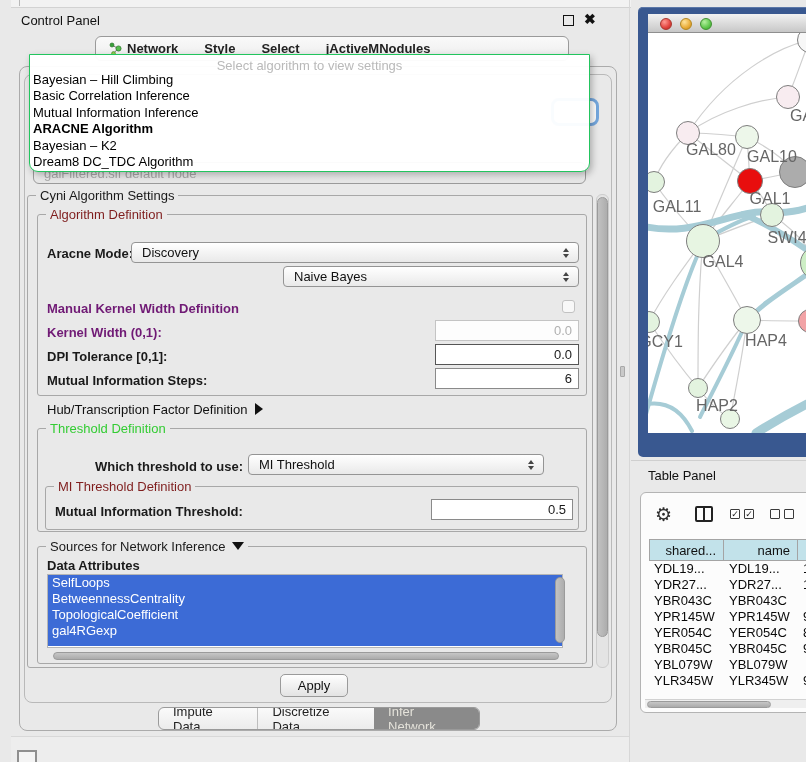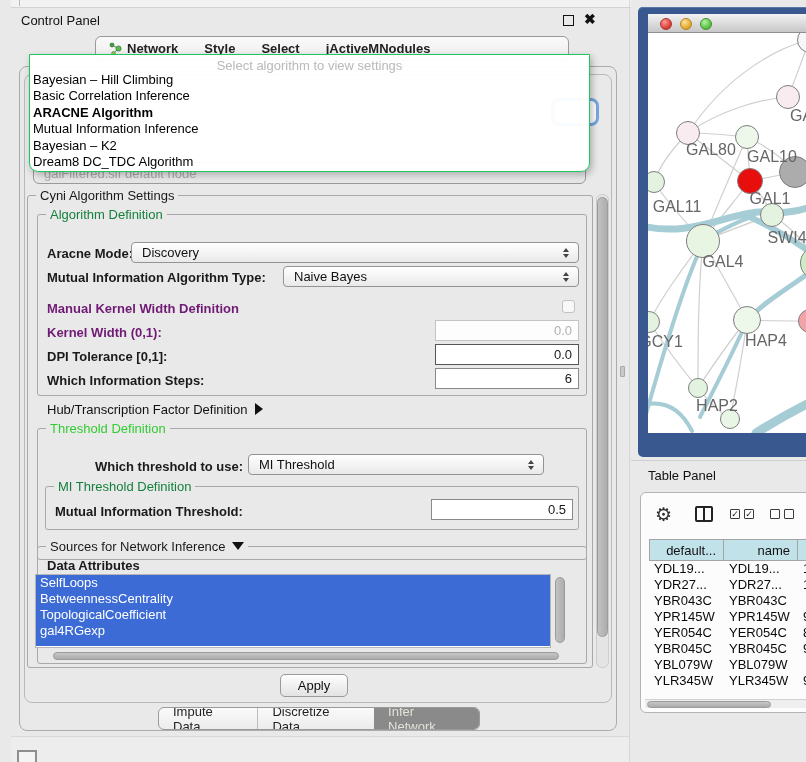--- a/index.html
+++ b/index.html
@@ -31,21 +31,21 @@
   .outer-panel { left:8px; top:66px; width:598px; height:665px; border:1px solid #ABABAB; border-radius:8px; background:#E9E9E9; }
   .inner-panel { left:13px; top:74px; width:588px; height:629px; border:1px solid #B9B9B9; border-radius:8px; background:#E9E9E9; }
   .divider-v { left:618px; top:0; width:1px; height:762px; background:#D7D7D7; }
   .resize-mark { left:609px; top:366px; width:5px; height:11px; background:#C9C9C9; border:1px solid #A8A8A8; border-radius:1px; }
   .bottom-strip { left:0; top:736px; width:618px; height:26px; background:#EDEDED; border-top:1px solid #D8D8D8; }
   .bl-icon { left:6px; top:750px; width:20px; height:16px; border:2px solid #8F8F8F; background:#F4F4F4; }
 
   
   .groupbox { position:absolute; border:1px solid #A8A8A8; border-radius:3px; }
   .legend { position:absolute; top:-8px; left:8px; background:#E9E9E9; padding:0 4px; font-size:13px; white-space:nowrap; }
-  .legend.blue { color:#15803d; }
+  .legend.blue { color:#7f1d1d; }
   .legend.green { color:#33CC33; }
   .lbl { position:absolute; font-weight:bold; font-size:13px; color:#1A1A1A; white-space:nowrap; }
   .lbl.gray { color:#701a75; }
   .plain { position:absolute; font-size:13px; color:#111; white-space:nowrap; }
 
   
   .combo { position:absolute; height:21px; border:1px solid #949494; border-radius:4px;
            background:linear-gradient(#FFFFFF,#E9E9E9); display:flex; align-items:center; }
   .combo .ctext { padding-left:10px; font-size:13px; color:#111; flex:1; }
   .spinner { width:16px; display:flex; flex-direction:column; align-items:center; justify-content:center; gap:2px; margin-right:4px; }
@@ -168,22 +168,22 @@
   <span class="ghost abs" style="left:30px; top:113px;">Inference Algorithm</span>
   <div class="abs focus-frag"></div>
   <div class="abs combo-behind">
     <span>galFiltered.sif default node</span>
   </div>
 
   <div class="abs popup">
     <div class="ph">Select algorithm to view settings</div>
     <div class="item">Bayesian – Hill Climbing</div>
     <div class="item">Basic Correlation Inference</div>
+    <div class="item">Mutual Information Inference</div>
     <div class="item b">ARACNE Algorithm</div>
-    <div class="item">Mutual Information Inference</div>
     <div class="item">Bayesian – K2</div>
     <div class="item">Dream8 DC_TDC Algorithm</div>
   </div>
 
   <div class="groupbox" style="left:16px; top:195px; width:566px; height:473px;">
     <span class="legend">Cyni Algorithm Settings</span>
   </div>
   <div class="abs vscroll-track" style="left:585px; top:194px; width:13px; height:474px;"></div>
   <div class="abs vthumb" style="left:586px; top:197px; width:11px; height:440px;"></div>
 
@@ -191,46 +191,45 @@
     <span class="legend blue">Algorithm Definition</span>
   </div>
   <span class="lbl" style="left:36px; top:246px;">Aracne Mode:</span>
   <div class="combo" style="left:120px; top:242px; width:448px;">
     <span class="ctext">Discovery</span>
     <span class="spinner">
         <i class="up"></i>
         <i class="dn"></i>
       </span>
   </div>
-  <span class="lbl" style="left:36px; top:270px;">Mutual Information Algorithm Type:</span>
   <div class="combo" style="left:272px; top:266px; width:296px;">
     <span class="ctext">Naive Bayes</span>
     <span class="spinner">
         <i class="up"></i>
         <i class="dn"></i>
       </span>
   </div>
   <span class="lbl gray" style="left:36px; top:301px;">Manual Kernel Width Definition</span>
   <div class="checkbox" style="left:551px; top:300px;"></div>
   <span class="lbl gray" style="left:36px; top:325px;">Kernel Width (0,1):</span>
   <div class="field disabled" style="left:424px; top:320px; width:144px;">
     <span>0.0</span>
   </div>
   <span class="lbl" style="left:36px; top:349px;">DPI Tolerance [0,1]:</span>
   <div class="field" style="left:424px; top:344px; width:144px; border-color:#555;">
     <span>0.0</span>
   </div>
-  <span class="lbl" style="left:36px; top:373px;">Which Information Steps:</span>
+  <span class="lbl" style="left:36px; top:373px;">Mutual Information Steps:</span>
   <div class="field" style="left:424px; top:368px; width:144px;">
     <span>6</span>
   </div>
 
   <span class="plain" style="left:36px; top:402px;"><span>Hub/Transcription Factor Definition</span><span class="tri-right"></span></span>
 
-  <div class="groupbox" style="left:26px; top:428px; width:550px; height:132px;">
+  <div class="groupbox" style="left:26px; top:428px; width:550px; height:104px;">
     <span class="legend green">Threshold Definition</span>
   </div>
   <span class="lbl" style="left:84px; top:459px;">Which threshold to use:</span>
   <div class="combo" style="left:237px; top:454px; width:296px;">
     <span class="ctext">MI Threshold</span>
     <span class="spinner">
         <i class="up"></i>
         <i class="dn"></i>
       </span>
   </div>
@@ -239,21 +238,21 @@
   </div>
   <span class="lbl" style="left:44px; top:504px;">Mutual Information Threshold:</span>
   <div class="field" style="left:420px; top:499px; width:142px;">
     <span>0.5</span>
   </div>
 
   <div class="groupbox" style="left:26px; top:546px; width:550px; height:118px;">
     <span class="legend"><span>Sources for Network Inference</span><span class="tri-down"></span></span>
   </div>
   <span class="lbl" style="left:36px; top:558px;">Data Attributes</span>
-  <div class="attr-list" style="left:24px; top:574px; width:516px; height:74px;">
+  <div class="attr-list" style="left:36px; top:574px; width:516px; height:74px;">
     <div class="attr-item">SelfLoops</div>
     <div class="attr-item">BetweennessCentrality</div>
     <div class="attr-item">TopologicalCoefficient</div>
     <div class="attr-item">gal4RGexp</div>
     <div class="attr-item partial"></div>
   </div>
   <div class="abs vthumb" style="left:544px; top:577px; width:10px; height:66px;"></div>
   <div class="abs hthumb" style="left:42px; top:652px; width:506px; height:8px;"></div>
 
   <div class="abs apply-btn">
@@ -361,21 +360,21 @@
       <span class="cb">✓</span>
       <span class="cb">✓</span>
     </span>
     <span class="cb-pair" style="left:129px;">
       <span class="cb"></span>
       <span class="cb"></span>
     </span>
     <span class="doc-icon"></span>
 
     <div class="thead">
-      <div class="th" style="width:75px;">default...</div>
+      <div class="th" style="width:75px;">shared...</div>
       <div class="th" style="width:74px;">name</div>
       <div class="th" style="width:40px;"></div>
     </div>
     <div class="tbody">
       <div class="tr">
           <span class="td" style="width:75px;">YDL19...</span>
           <span class="td" style="width:74px;">YDL19...</span>
           <span class="td" style="width:26px;">13</span>
         </div>
       <div class="tr">

